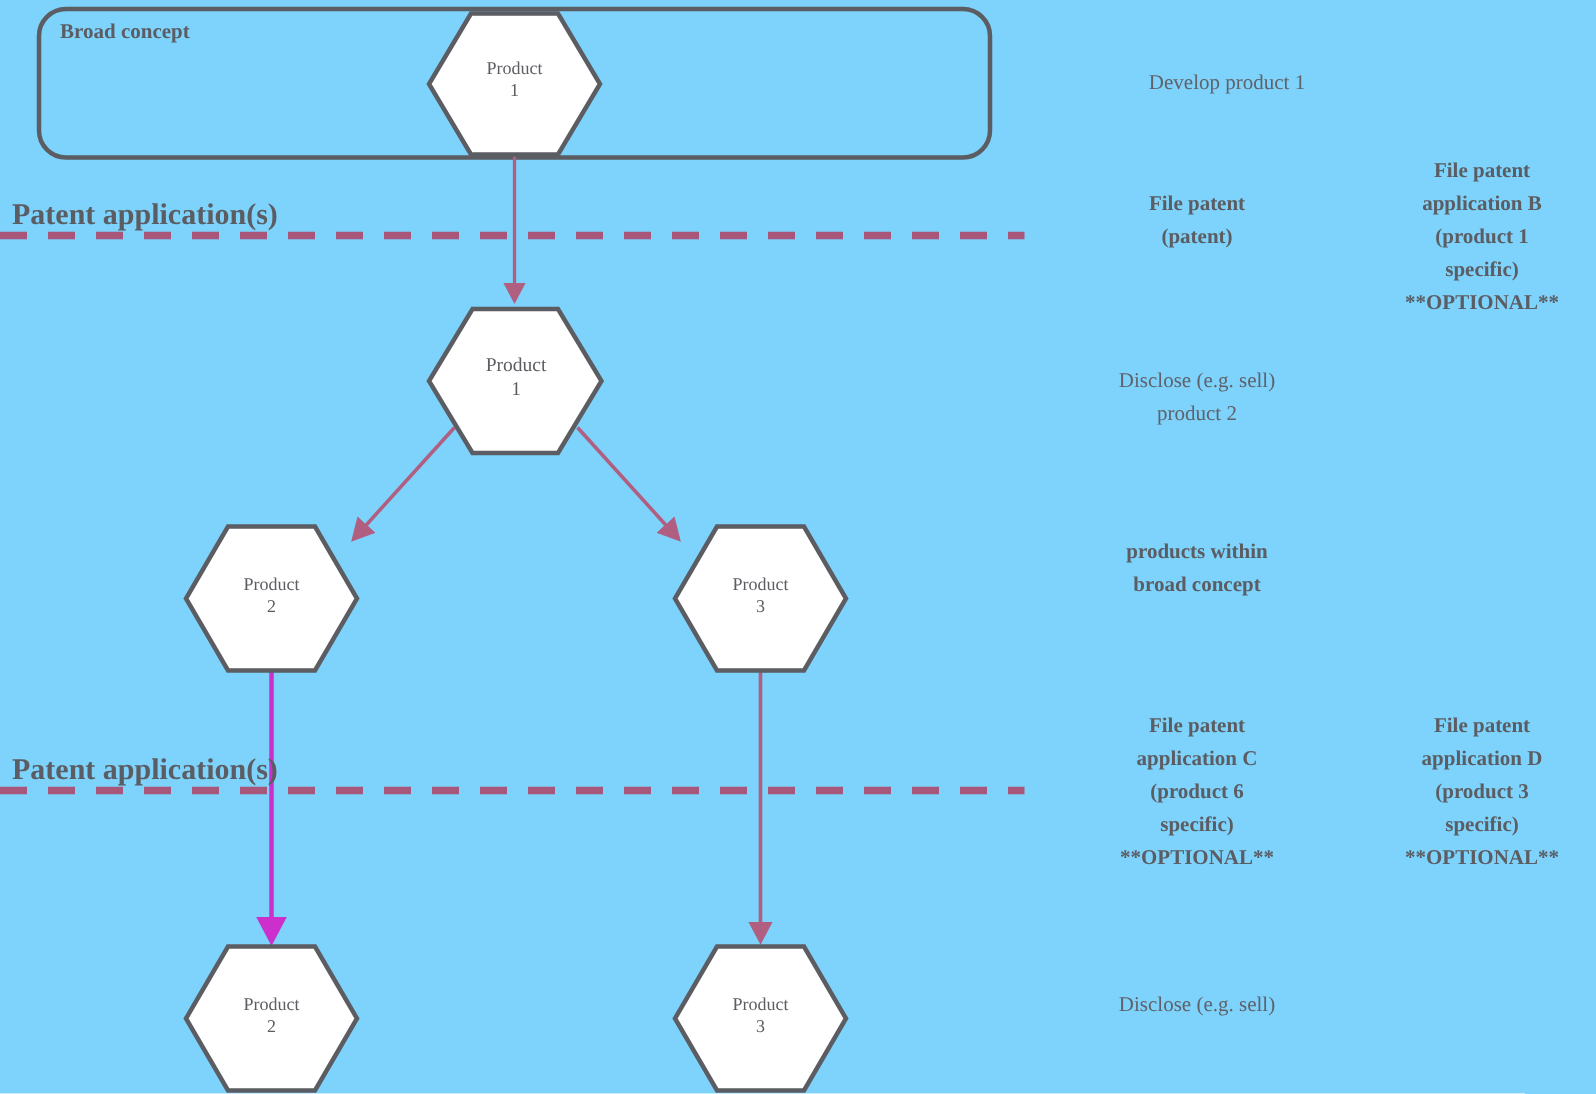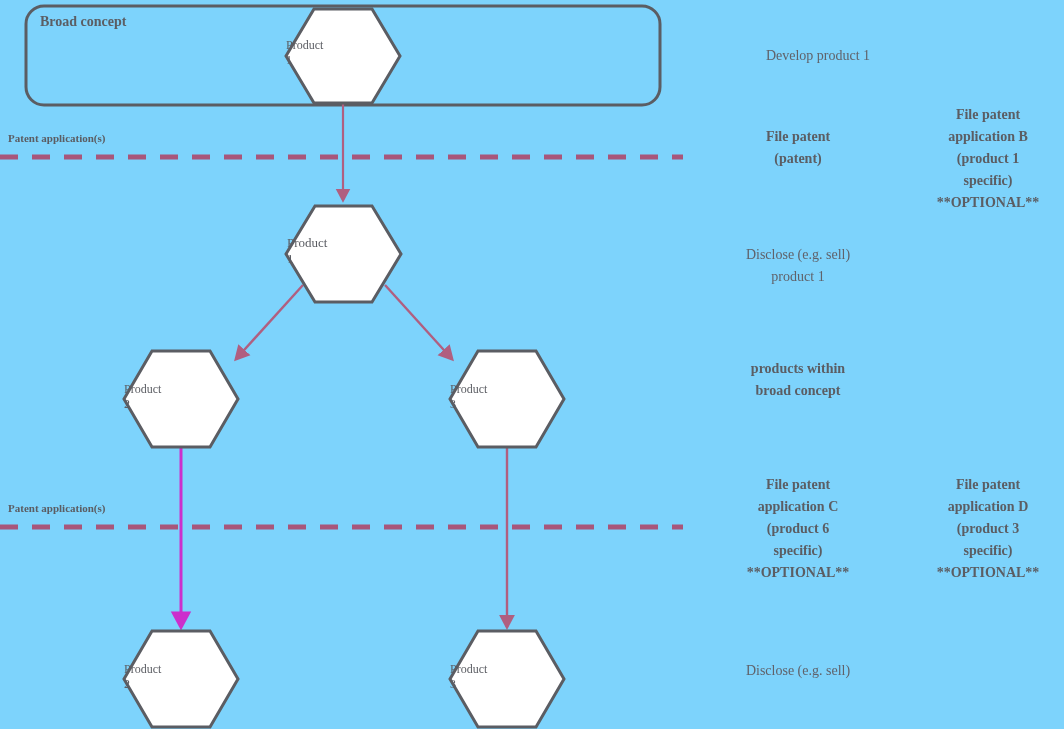--- a/index.html
+++ b/index.html
@@ -18,34 +18,34 @@
   svg.layer {
     position: absolute;
     left: 0;
     top: 0;
     width: 1064px;
     height: 729px;
     overflow: visible;
   }
   .hexlabel {
     position: absolute;
-    text-align: left;
+    text-align: center;
     color: #5b5d63;
     font-size: 12px;
     line-height: 15px;
     pointer-events: none;
   }
   .hexlabel.big {
     font-size: 13px;
     line-height: 16px;
   }
   .band-label {
     position: absolute;
     color: #5b5d63;
-    font-size: 11px;
+    font-size: 20px;
     font-weight: 600;
     white-space: nowrap;
   }
   .concept-label {
     position: absolute;
     color: #5b5d63;
     font-size: 14px;
     font-weight: 600;
     white-space: nowrap;
   }
@@ -152,21 +152,21 @@
   <div class="note" style="left:890px; top:104px; width:196px;">
     <div>File patent</div>
     <div>application B</div>
     <div>(product 1</div>
     <div>specific)</div>
     <div>**OPTIONAL**</div>
   </div>
 
   <div class="note light" style="left:700px; top:244px; width:196px;">
     <div>Disclose (e.g. sell)</div>
-    <div>product 1</div>
+    <div>product 2</div>
   </div>
 
   <div class="note" style="left:700px; top:358px; width:196px;">
     <div>products within</div>
     <div>broad concept</div>
   </div>
 
   <div class="note" style="left:700px; top:474px; width:196px;">
     <div>File patent</div>
     <div>application C</div>

